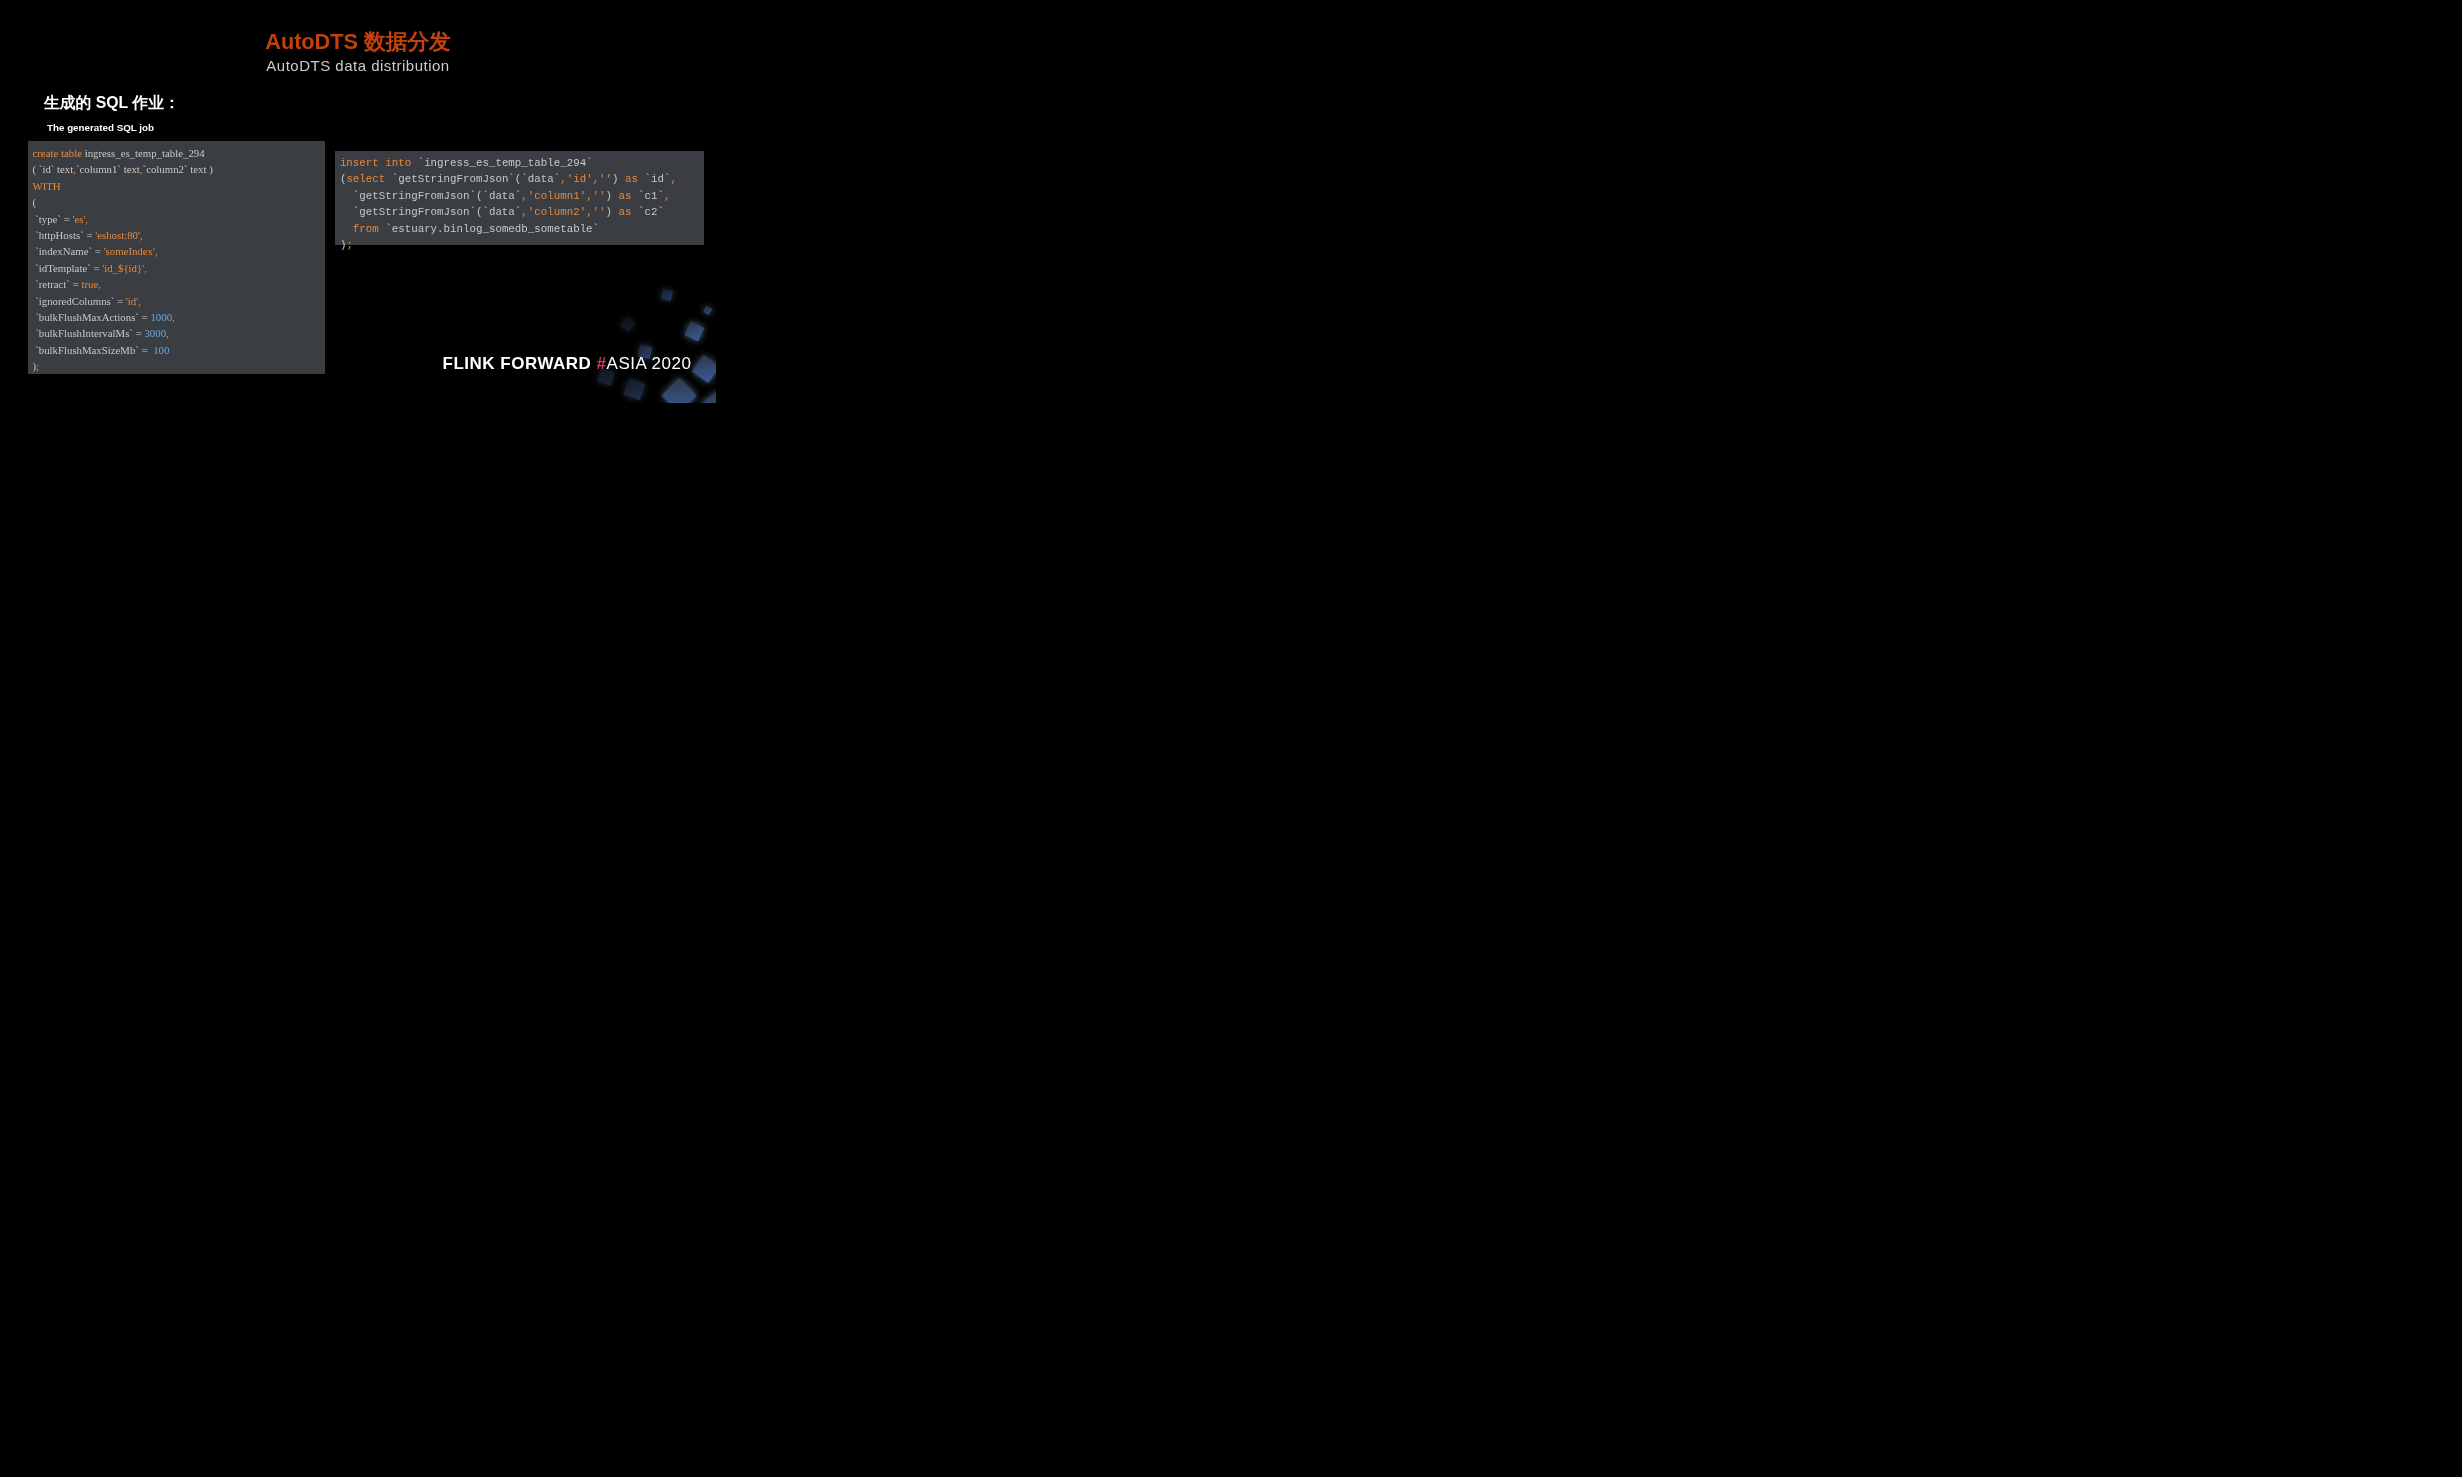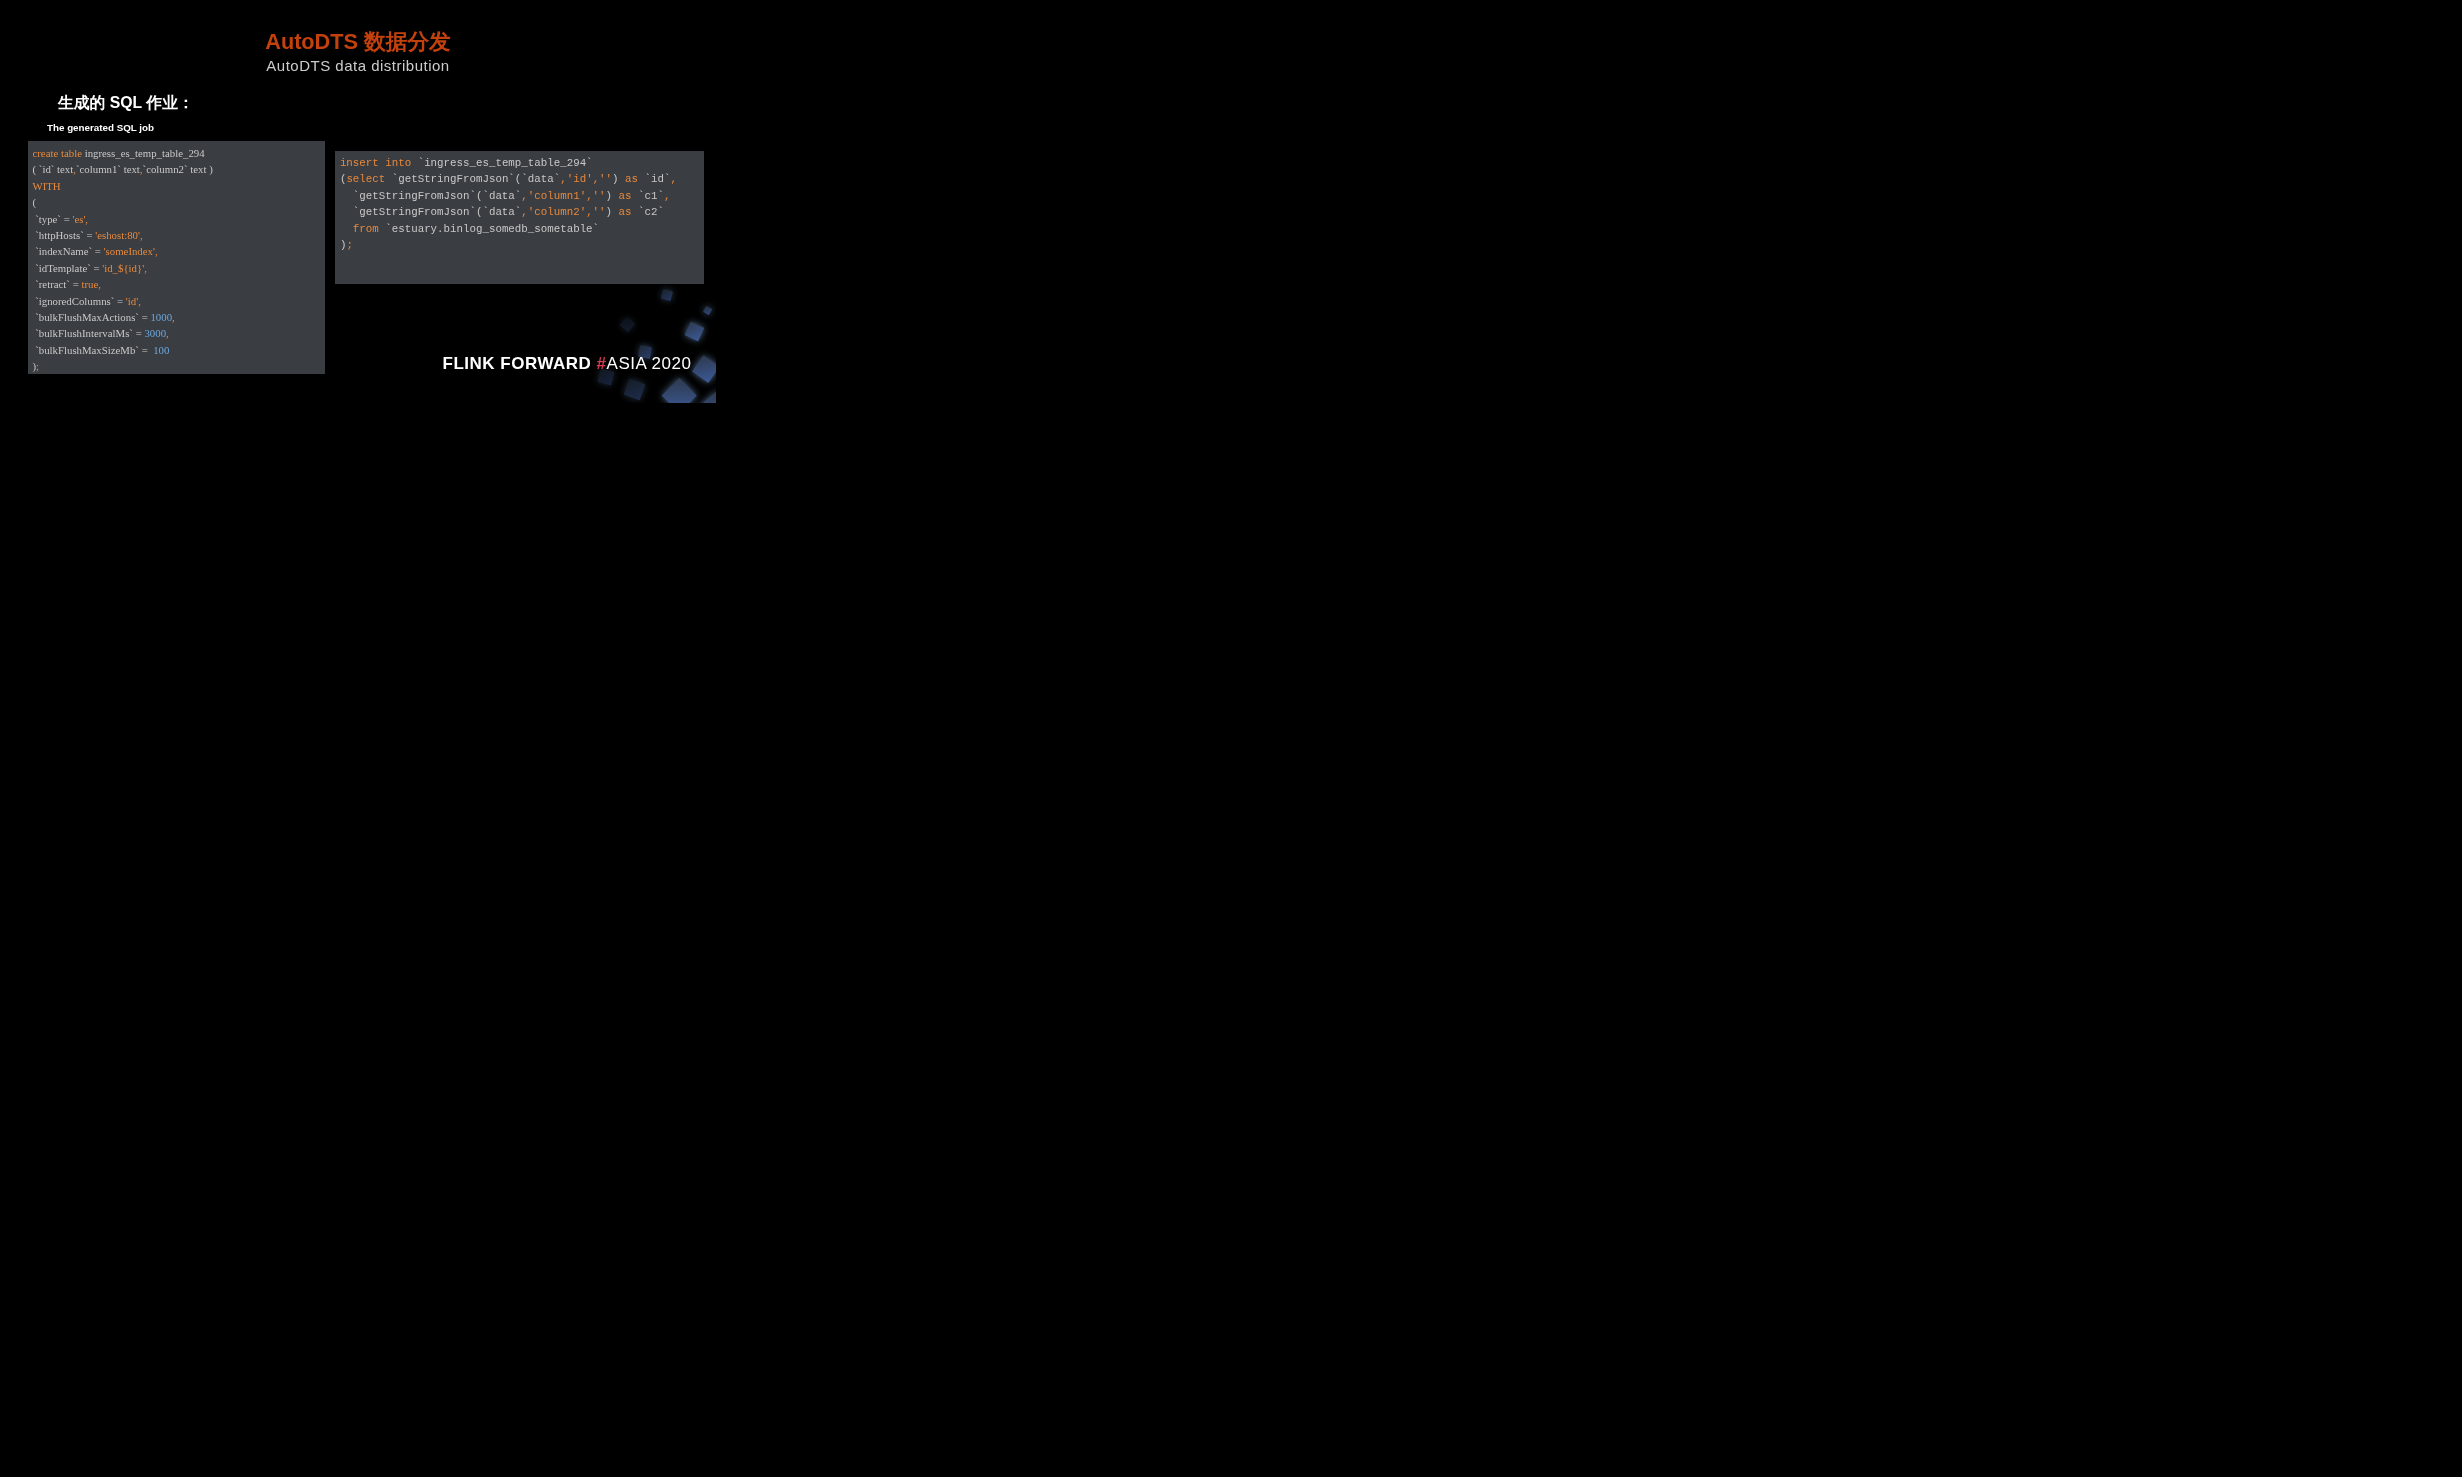--- a/index.html
+++ b/index.html
@@ -45,21 +45,21 @@
       left: 50%;
       transform: translateX(-50%);
       color: #ccc;
       font-size: 15px;
       text-align: right;
       letter-spacing: 0.5px;
     }
     .section-title {
       position: absolute;
       top: 93px;
-      left: 58px;
+      left: 44px;
       color: #fff;
       font-size: 15.8px;
       font-weight: bold;
     }
     .section-subtitle {
       position: absolute;
       top: 122px;
       left: 47px;
       color: #fff;
       font-size: 9.8px;
@@ -79,21 +79,21 @@
       top: 141px;
       left: 27.6px;
       width: 297px;
       height: 233px;
       font-family: Liberation Serif, serif;
     }
     .code-right {
       top: 151px;
       left: 335px;
       width: 369px;
-      height: 133px;
+      height: 94px;
     }
     .kw { color: #e8893c; }
     .str { color: #e8893c; }
     .ident { color: #c8c8c8; }
     .num { color: #6ca8de; }
     .bool { color: #e8893c; }
     .punct { color: #c8c8c8; }
     .comma-orange { color: #e8893c; }
     .logo {
       position: absolute;

